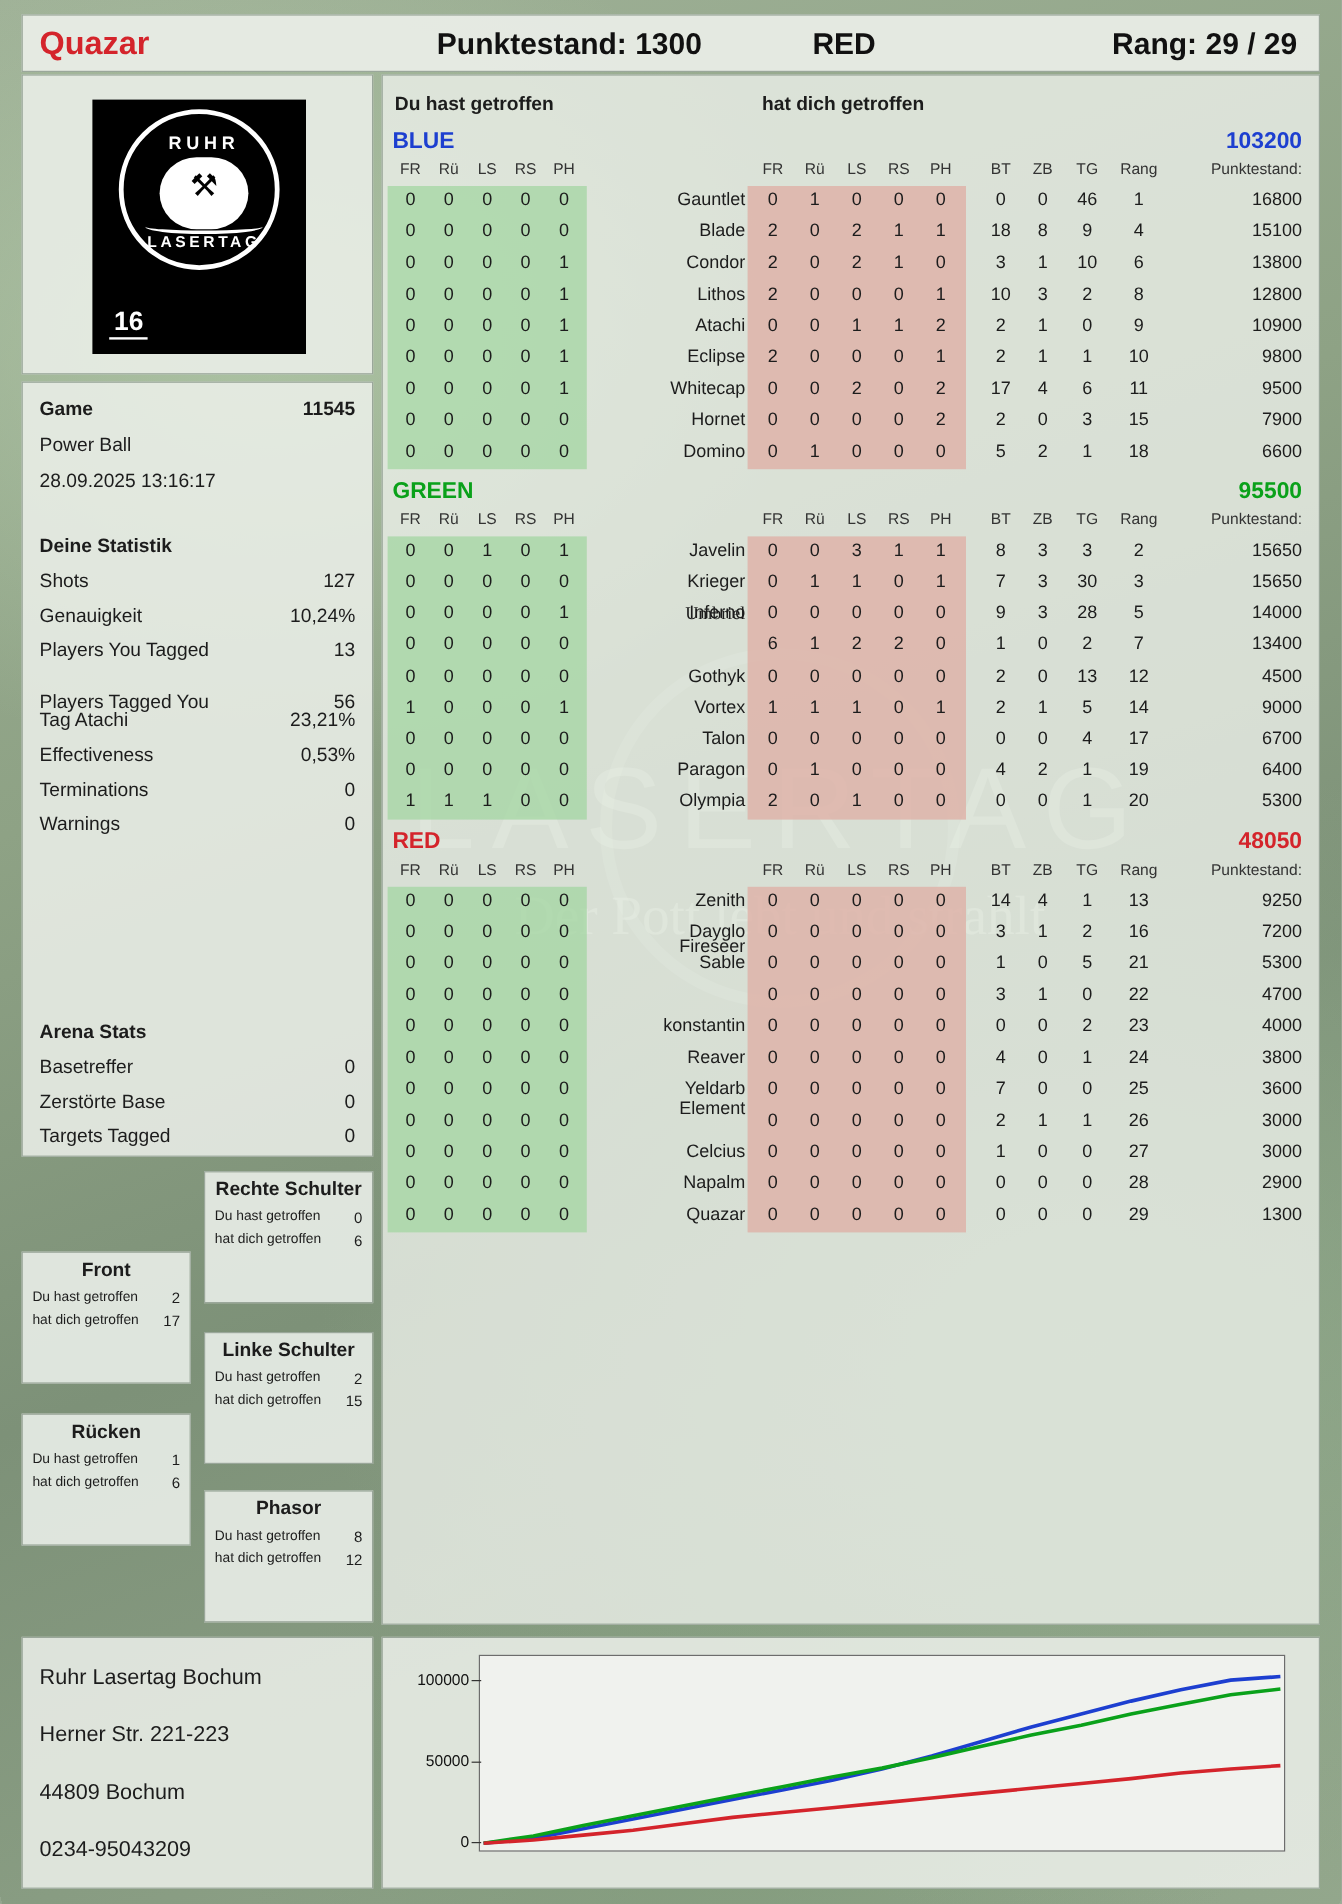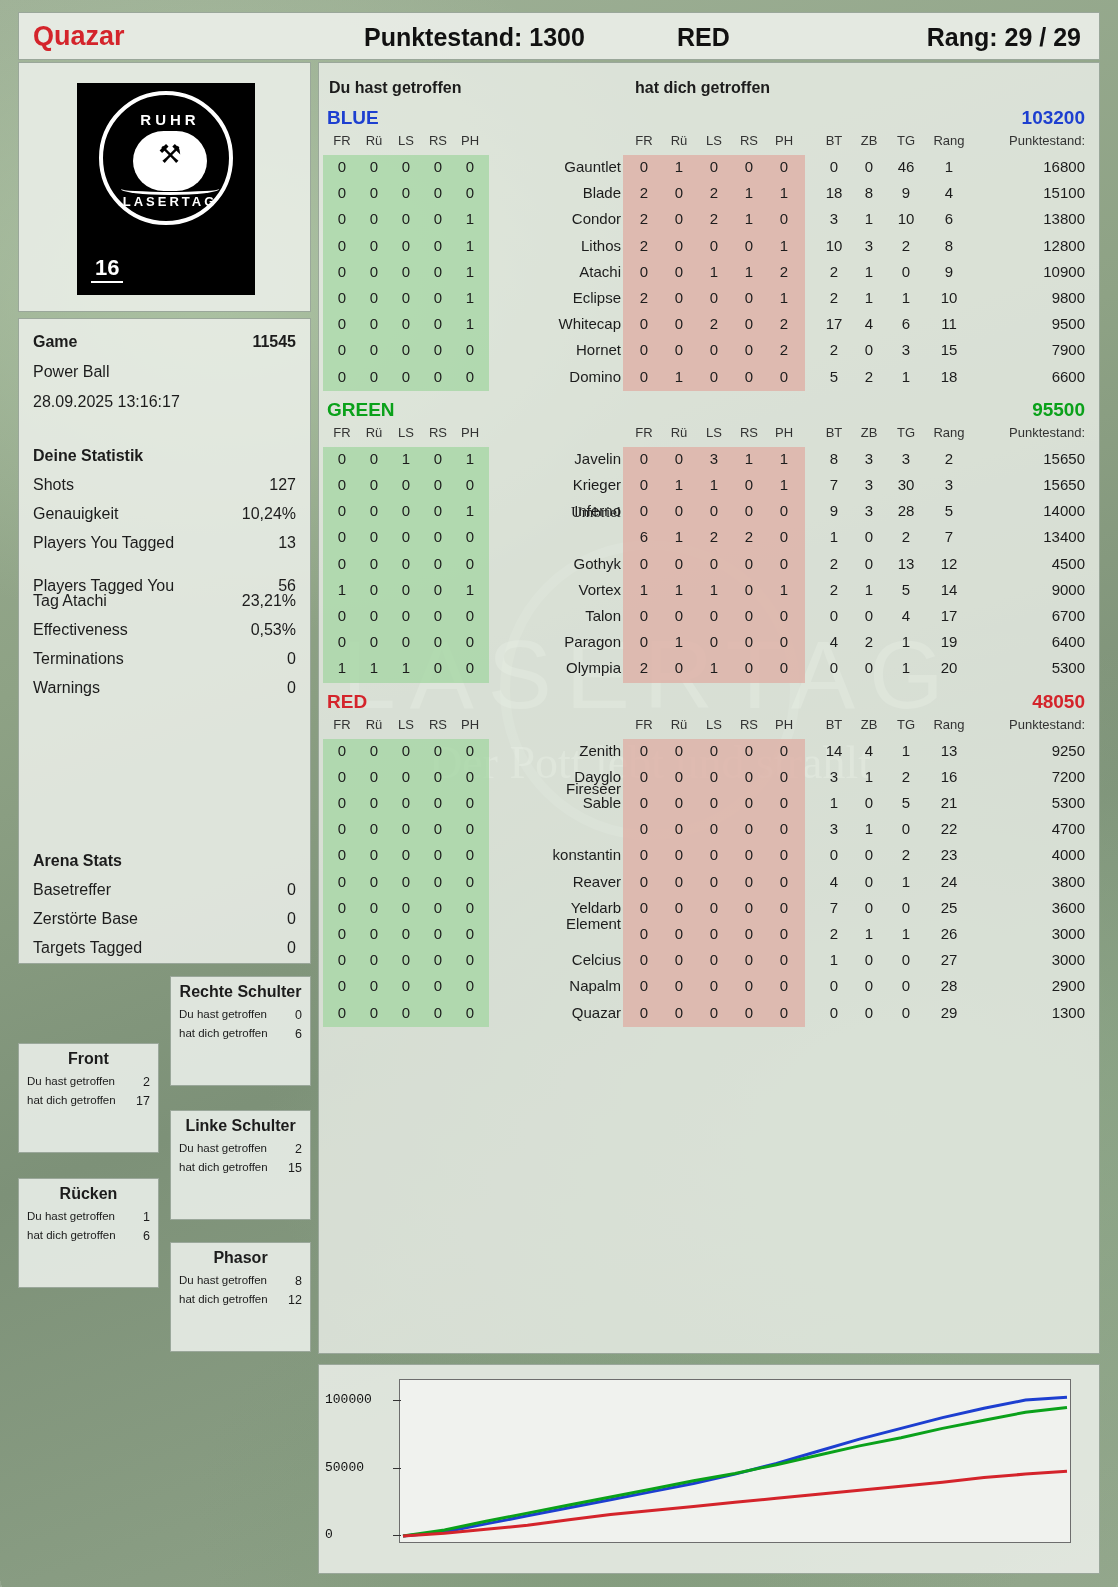--- a/index.html
+++ b/index.html
@@ -116,21 +116,21 @@
   .gblock{ position:absolute; background:rgba(163,214,162,0.75); }
   .rblock{ position:absolute; background:rgba(223,176,166,0.80); }
 
   .cell { position:absolute; font-size:15px; color:#1c1c1c; text-align:center; }
   .pname{ position:absolute; font-size:15px; color:#1c1c1c; text-align:right; }
   .rcell{ position:absolute; font-size:15px; color:#1c1c1c; text-align:right; }
 
   
   #chartPanel { left:318px; top:1364px; width:782px; height:210px; background:rgba(236,240,234,0.86); }
   .chart-area { position:absolute; left:80px; top:14px; width:672px; height:164px; background:#f0f2ee; border:1px solid #6d6d6d; }
-  .ytick { position:absolute; right:auto; font-size:13px; color:#111; text-align:left; width:66px;font-family:Liberation Mono, monospace; }
+  .ytick { position:absolute; right:auto; font-size:13px; color:#111; text-align:right; width:66px; }
   svg.lines{ position:absolute; left:0; top:0; }
 </style>
 </head>
 <body>
 
 <div class="bg"></div>
 <div class="wm-logo"></div>
 <div class="watermark">
   <div class="wm1">LASERTAG</div>
   <div class="wm2">Der Pott lebt und strahlt</div>
@@ -203,20 +203,26 @@
     <div class="zt">Rücken</div>
     <div class="zr"><span>Du hast getroffen</span><span class="v">1</span></div>
     <div class="zr"><span>hat dich getroffen</span><span class="v">6</span></div>
   </div>
   <div class="zone" id="zPh">
     <div class="zt">Phasor</div>
     <div class="zr"><span>Du hast getroffen</span><span class="v">8</span></div>
     <div class="zr"><span>hat dich getroffen</span><span class="v">12</span></div>
   </div>
 
+  <div class="panel" id="addr">
+    <div class="a" style="top:22px;">Ruhr Lasertag Bochum</div>
+    <div class="a" style="top:70px;">Herner Str. 221-223</div>
+    <div class="a" style="top:118px;">44809 Bochum</div>
+    <div class="a" style="top:166px;">0234-95043209</div>
+  </div>
 
   <div class="panel" id="tblPanel">
     <div class="colhdr" style="left:10px; top:16px;">Du hast getroffen</div>
     <div class="colhdr" style="left:316px; top:16px;">hat dich getroffen</div>
     <div id="tableBody">
         <div class="teamname" style="left: 8px; top: 44px; color: rgb(29, 63, 208);">BLUE</div>
         <div class="teamscore" style="top: 44px; color: rgb(29, 63, 208);">103200</div>
         <div class="subhdr" style="left: 8px; top: 70px; width: 30px;">FR</div>
         <div class="subhdr" style="left: 40px; top: 70px; width: 30px;">Rü</div>
         <div class="subhdr" style="left: 72px; top: 70px; width: 30px;">LS</div>

